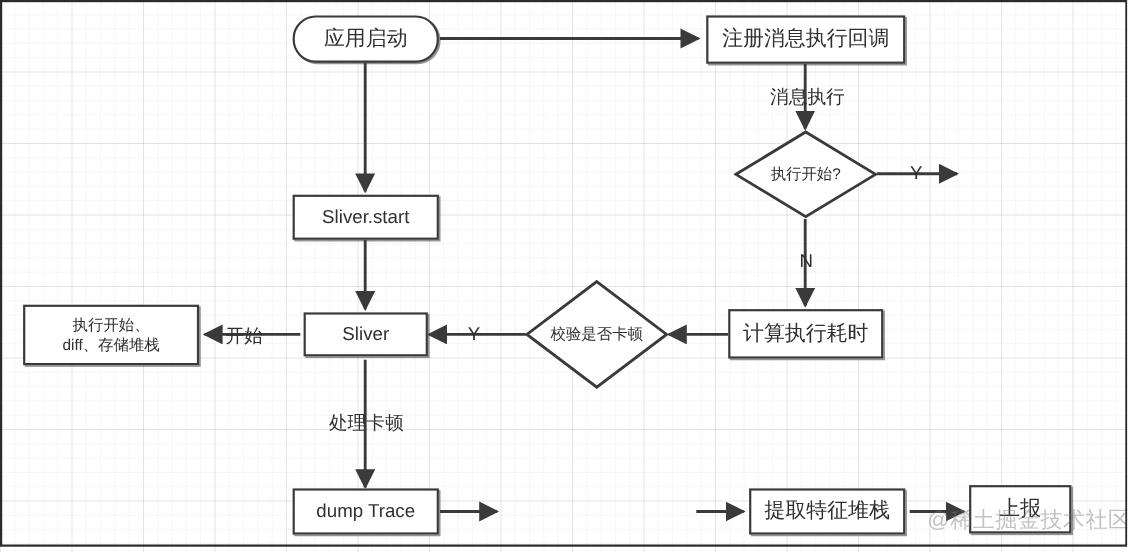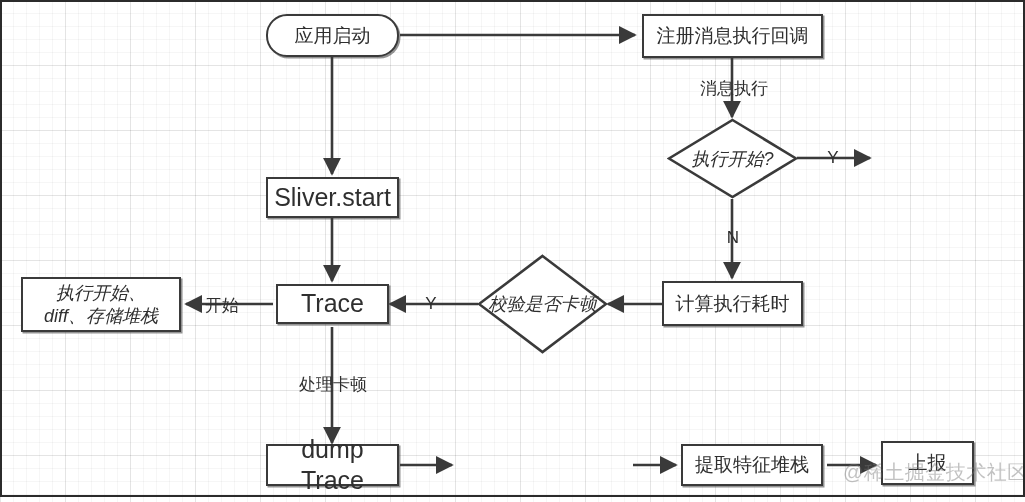--- a/index.html
+++ b/index.html
@@ -83,22 +83,22 @@
     white-space: nowrap;
   }
   .edge-label {
     position: absolute;
     color: #2f2f2f;
     background: transparent;
     white-space: nowrap;
     text-align: center;
   }
   .cjk { font-size: 19px; }
-  .cjk-sm { font-size: 18px; font-style: italic; }
-  .latin { font-size: 25px; }
+  .cjk-sm { font-size: 14px; }
+  .latin { font-size: 17px; }
   .lbl { font-size: 17px; }
   .lbl-lat { font-size: 17px; }
   #watermark {
     position: absolute;
     left: 843px;
     top: 459px;
     font-size: 20px;
     color: rgba(120,120,120,0.45);
     white-space: nowrap;
     letter-spacing: 0.5px;
@@ -169,21 +169,21 @@
 
   <div class="node rect cjk" style="left:662px; top:281px; width:141px; height:45px;">
     <span>计算执行耗时</span>
   </div>
 
   <div class="node rect latin" style="left:266px; top:177px; width:133px; height:41px;">
     <span>Sliver.start</span>
   </div>
 
   <div class="node rect latin" style="left:276px; top:284px; width:113px; height:40px;">
-    <span>Trace</span>
+    <span>Sliver</span>
   </div>
 
   <div class="diamond-wrap" style="left:477px; top:254px; width:131px; height:100px;">
     <svg class="diamond-shape" viewBox="0 0 131 100" xmlns="http://www.w3.org/2000/svg">
       <polygon points="65.5,2 129,50 65.5,98 2,50" fill="#ffffff" stroke="#3a3a3a" stroke-width="2.6"></polygon>
     </svg>
     <div class="diamond-label cjk-sm">校验是否卡顿</div>
   </div>
 
   <div class="edge-label lbl-lat" style="left:420px; top:294px; width:22px;">Y</div>

